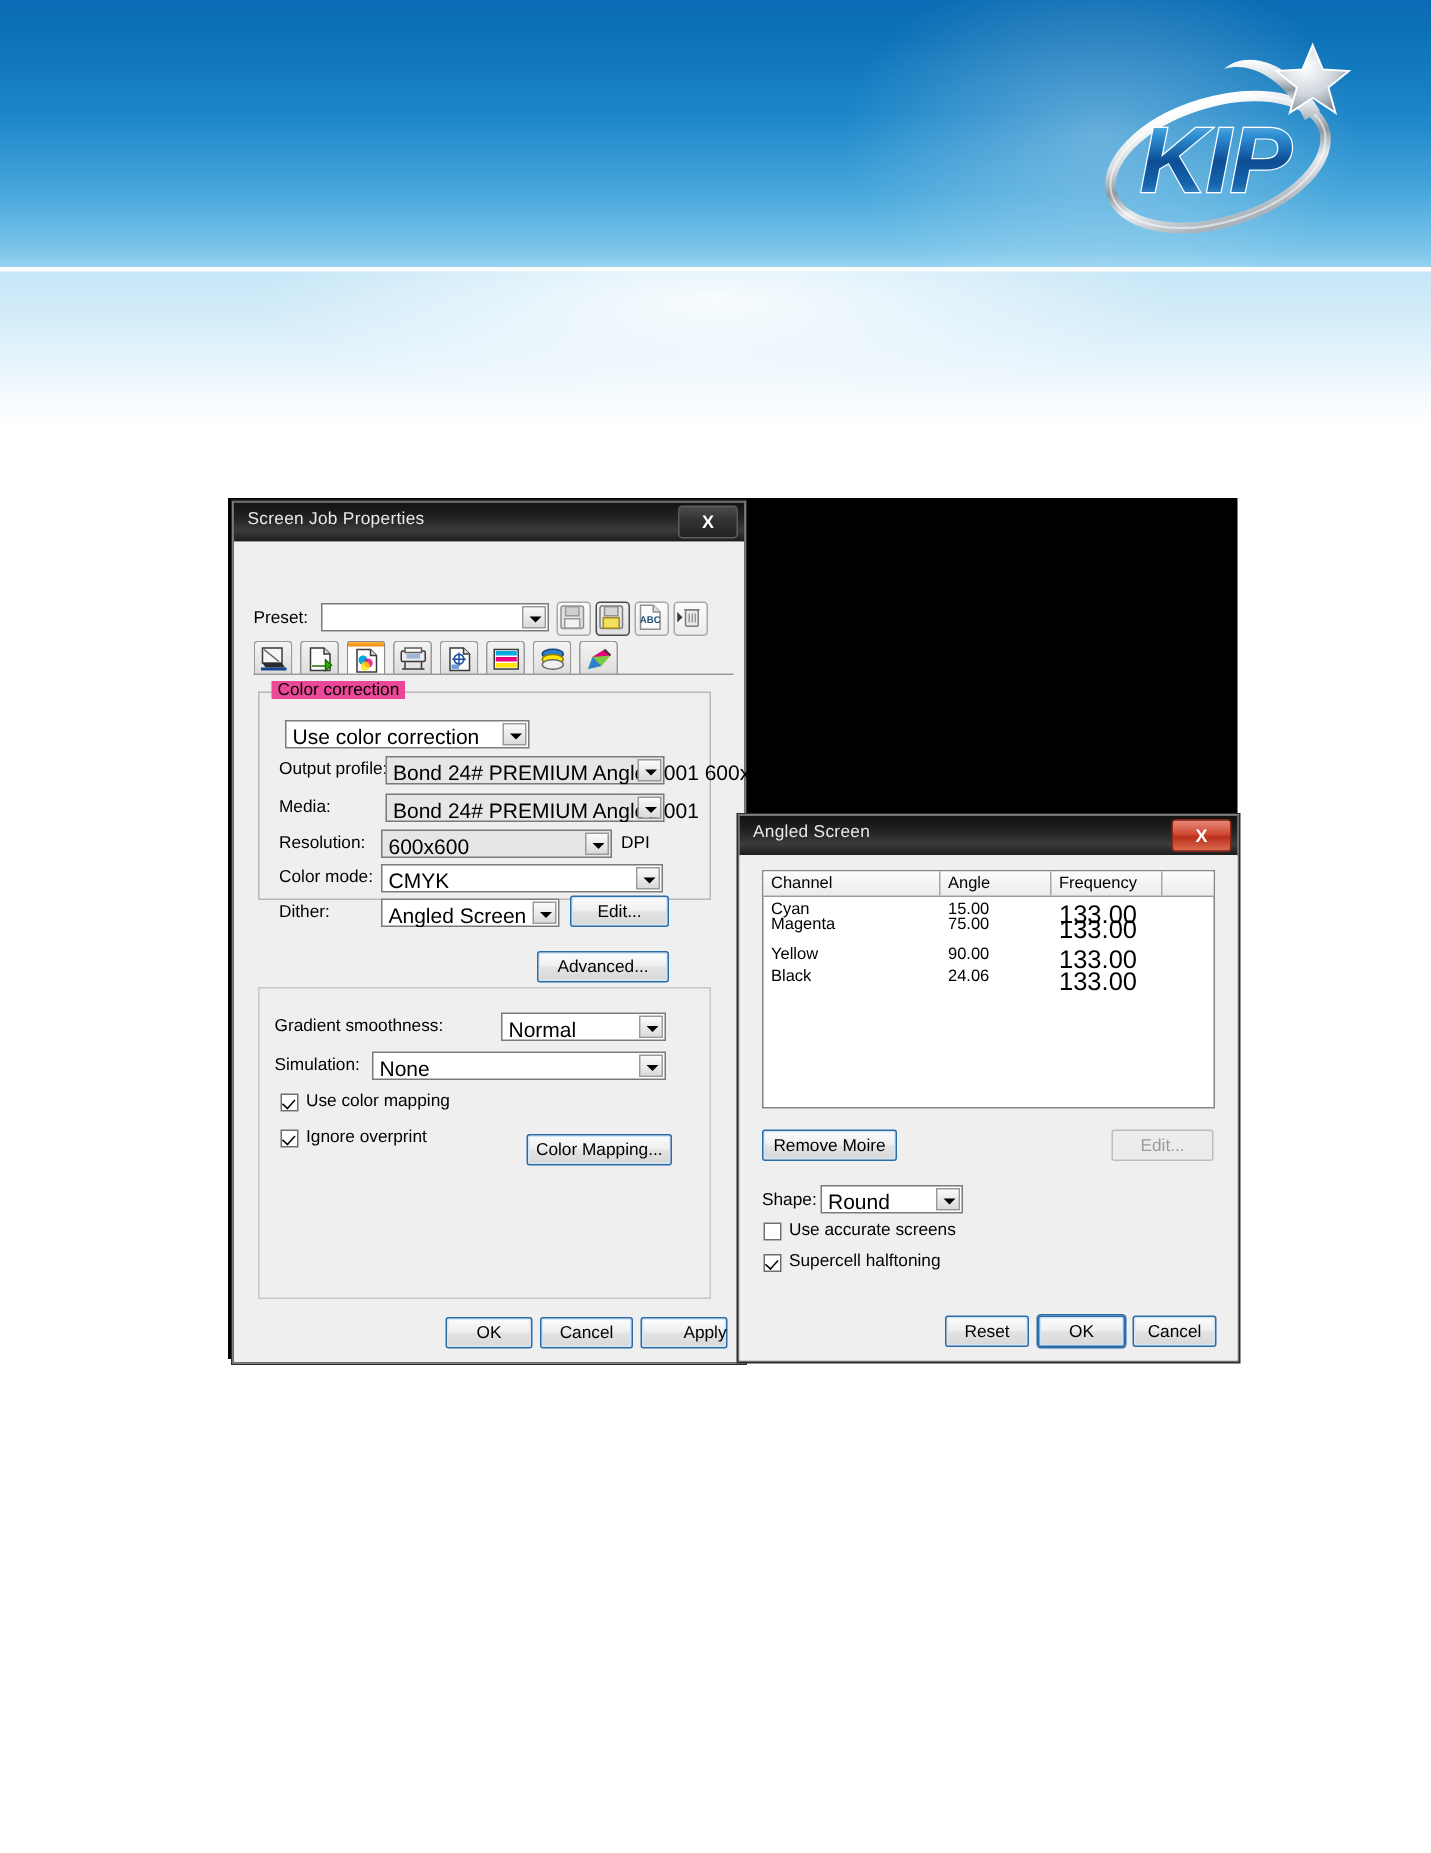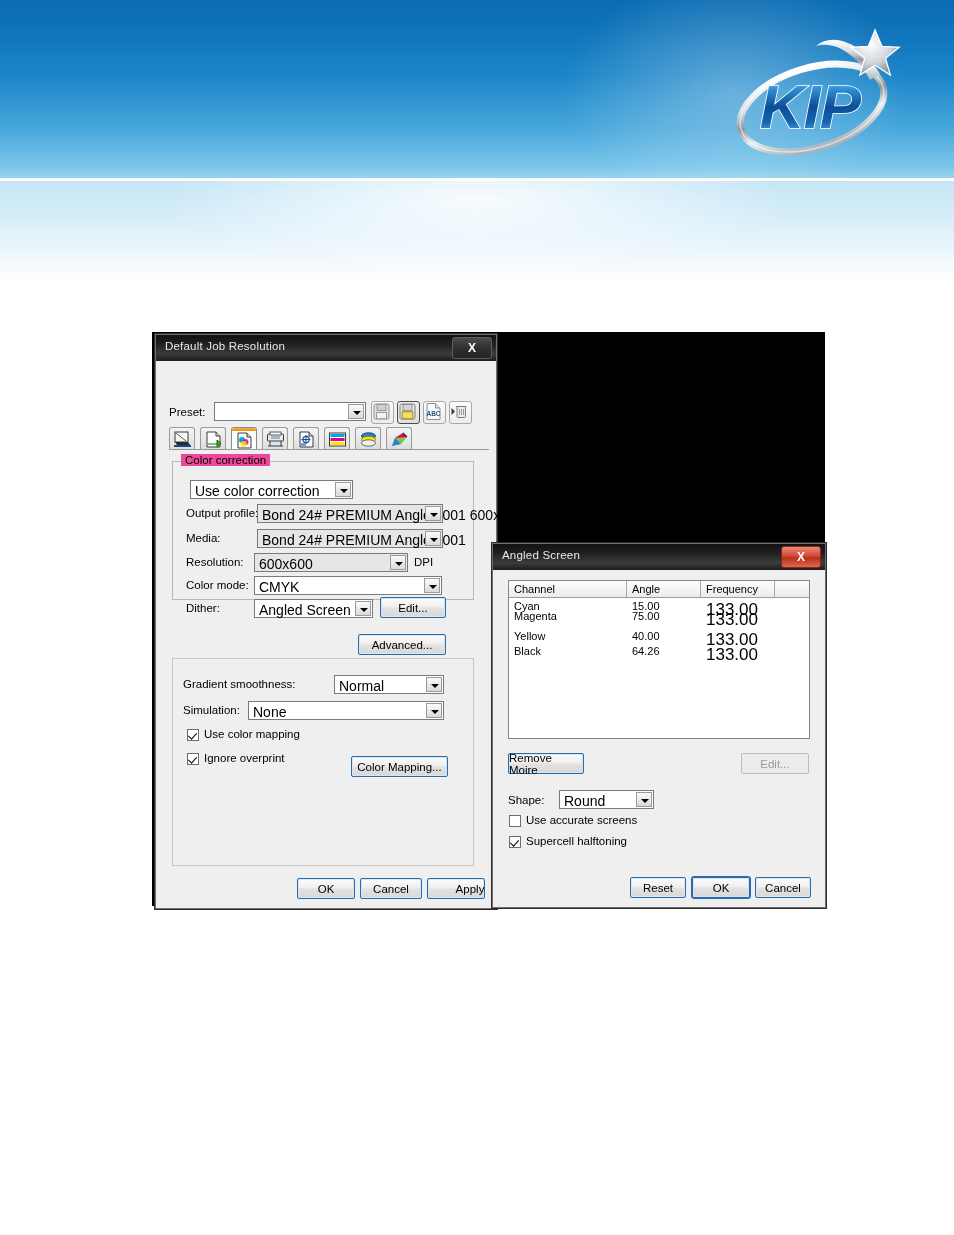--- a/index.html
+++ b/index.html
@@ -155,21 +155,21 @@
     </g>
 
     <text x="98" y="112" text-anchor="middle" font-family="'Liberation Sans', sans-serif" font-size="62" font-weight="bold" font-style="italic" fill="url(#kipblue)" stroke="#ffffff" stroke-width="1.6" paint-order="stroke" letter-spacing="-1">KIP</text>
   </svg>
 </div>
 
 <div id="backdrop"></div>
 
 <div id="dlg1" class="win">
   <div class="titlebar">
-    <span class="ttl">Default Job Resolution</span>
+    <span class="ttl">Screen Job Properties</span>
     <div class="closebtn dark">X</div>
   </div>
 
   <div class="body">
 
     <span class="lbl" style="left:13px;top:45px;">Preset:</span>
     <div class="combo" style="left:58px;top:41px;width:152px;">
       <span class="txt"></span>
       <span class="arrow"></span>
     </div>
@@ -362,35 +362,35 @@
         <span class="c1">15.00</span>
         <span class="c2">133.00</span>
       </div>
       <div class="lrow" style="top:28px;">
         <span class="c0">Magenta</span>
         <span class="c1">75.00</span>
         <span class="c2">133.00</span>
       </div>
       <div class="lrow" style="top:48px;">
         <span class="c0">Yellow</span>
-        <span class="c1">40.00</span>
+        <span class="c1">90.00</span>
         <span class="c2">133.00</span>
       </div>
       <div class="lrow" style="top:63px;">
         <span class="c0">Black</span>
-        <span class="c1">64.26</span>
+        <span class="c1">24.06</span>
         <span class="c2">133.00</span>
       </div>
     </div>
 
-    <div class="btn blue" style="left:15px;top:183px;width:76px;">Remove Moire</div>
+    <div class="btn blue" style="left:15px;top:183px;width:90px;">Remove Moire</div>
     <div class="btn disabled" style="left:248px;top:183px;width:68px;">Edit...</div>
 
     <span class="lbl" style="left:15px;top:224px;">Shape:</span>
-    <div class="combo" style="left:66px;top:220px;width:95px;padding-left:48px;">
+    <div class="combo" style="left:54px;top:220px;width:95px;padding-left:48px;">
       <span class="txt">Round</span>
       <span class="arrow"></span>
     </div>
 
     <div class="chk" style="left:16px;top:245px;"></div>
     <span class="lbl" style="left:33px;top:244px;">Use accurate screens</span>
 
     <div class="chk on" style="left:16px;top:266px;"></div>
     <span class="lbl" style="left:33px;top:265px;">Supercell halftoning</span>
 

